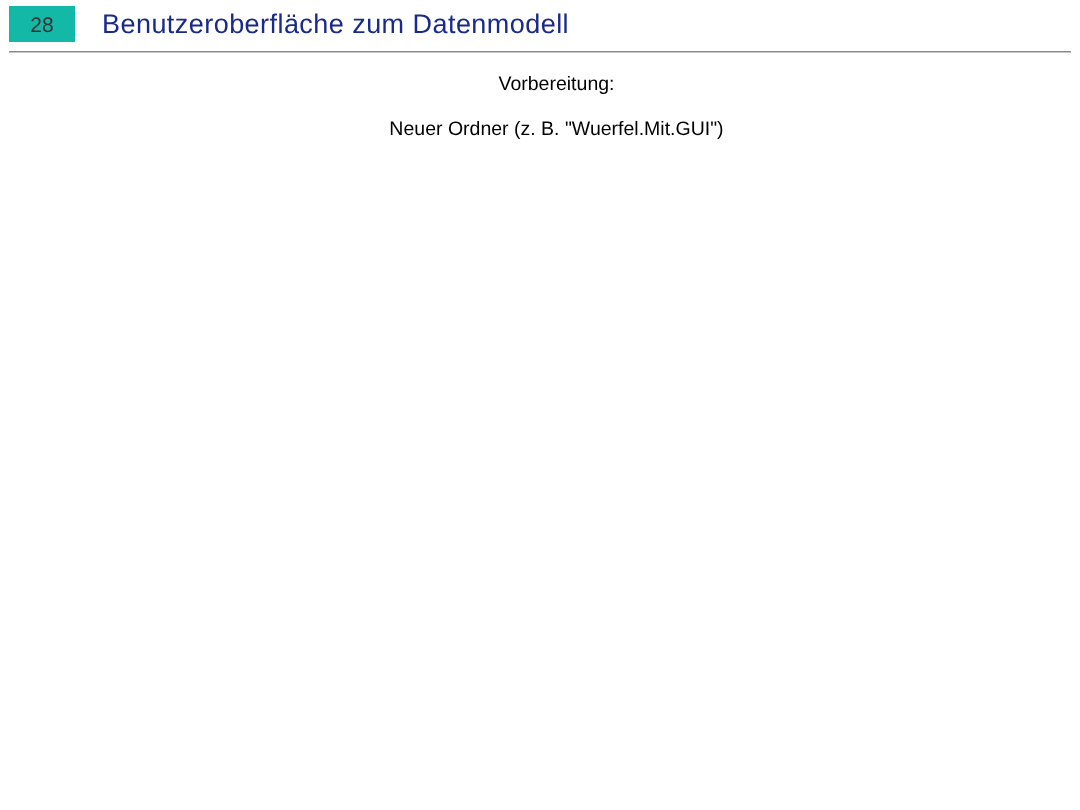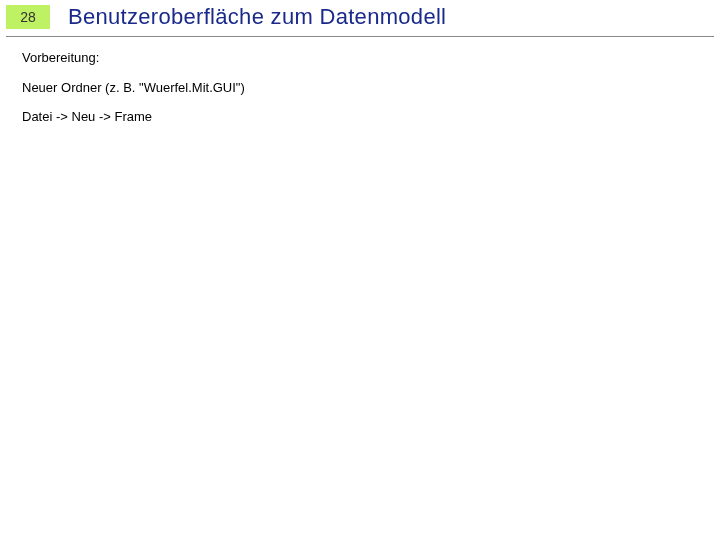--- a/index.html
+++ b/index.html
@@ -17,64 +17,64 @@
     height: 540px;
     box-sizing: border-box;
     padding: 0;
   }
   .header-row {
     display: flex;
     align-items: center;
     padding: 4px 0 0 0;
   }
   .slide-number-box {
-    background: #bef264; 
+    background: #14b8a6; 
     color: #333;
     font-size: 14px;
     padding: 4px 10px;
     margin-left: 6px;
     margin-right: 18px;
     min-width: 24px;
     text-align: center;
     font-weight: 400;
     flex: 0 0 auto;
   }
   .title {
     color: #1a2a8a; 
-    font-size: 22px;
+    font-size: 18px;
     font-weight: 400;
     letter-spacing: 0.3px;
     white-space: nowrap;
   }
   .rule {
     border: none;
     border-top: 1px solid #8a8a8a;
     margin: 6px 6px 10px 6px;
   }
   .body {
     padding: 2px 0 0 22px;
     font-size: 13px;
     line-height: 1.35;
   }
   .body-line {
     margin: 0 0 12px 0;
     white-space: nowrap;
+    text-align: center;
   }
 </style>
 </head>
 <body>
 
 <div class="slide">
 
   <div class="header-row">
     <div class="slide-number-box">28</div>
     <div class="title">Benutzeroberfläche zum Datenmodell</div>
   </div>
 
   <hr class="rule">
 
   <div class="body">
     <p class="body-line">Vorbereitung:</p>
     <p class="body-line">Neuer Ordner (z. B. "Wuerfel.Mit.GUI")</p>
-    <p class="body-line">Datei -&gt; Neu -&gt; Frame</p>
   </div>
 
 </div>
 
 </body></html>

